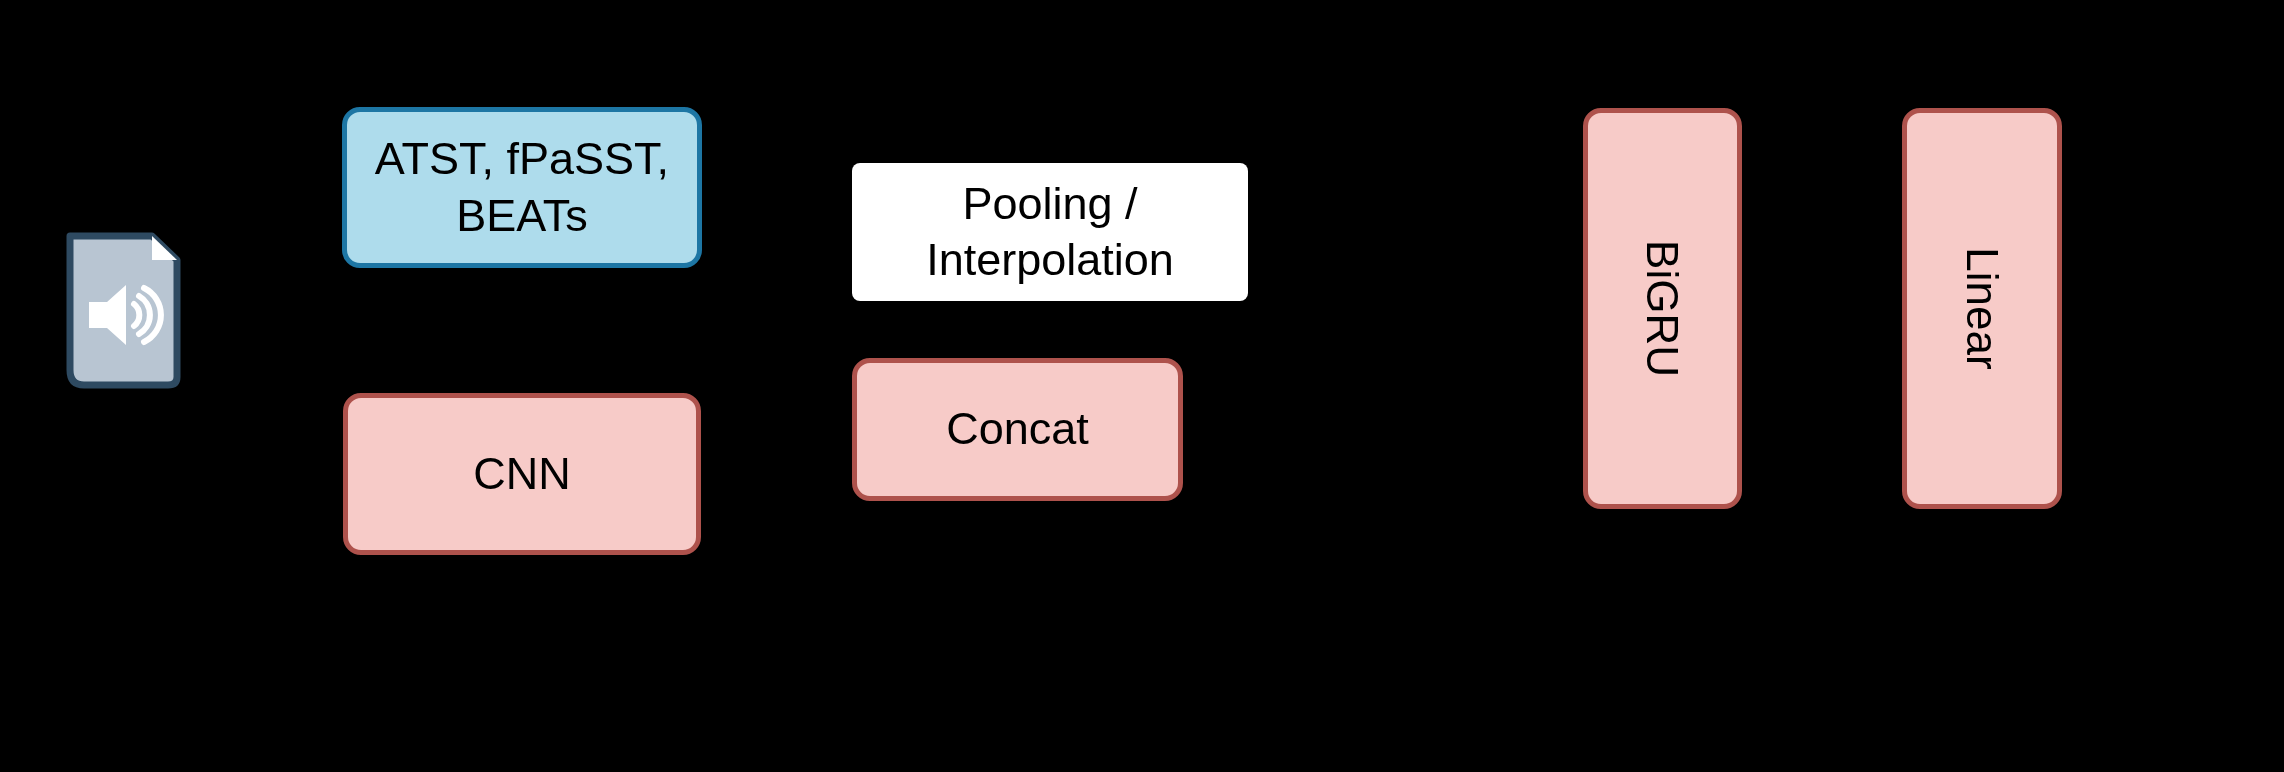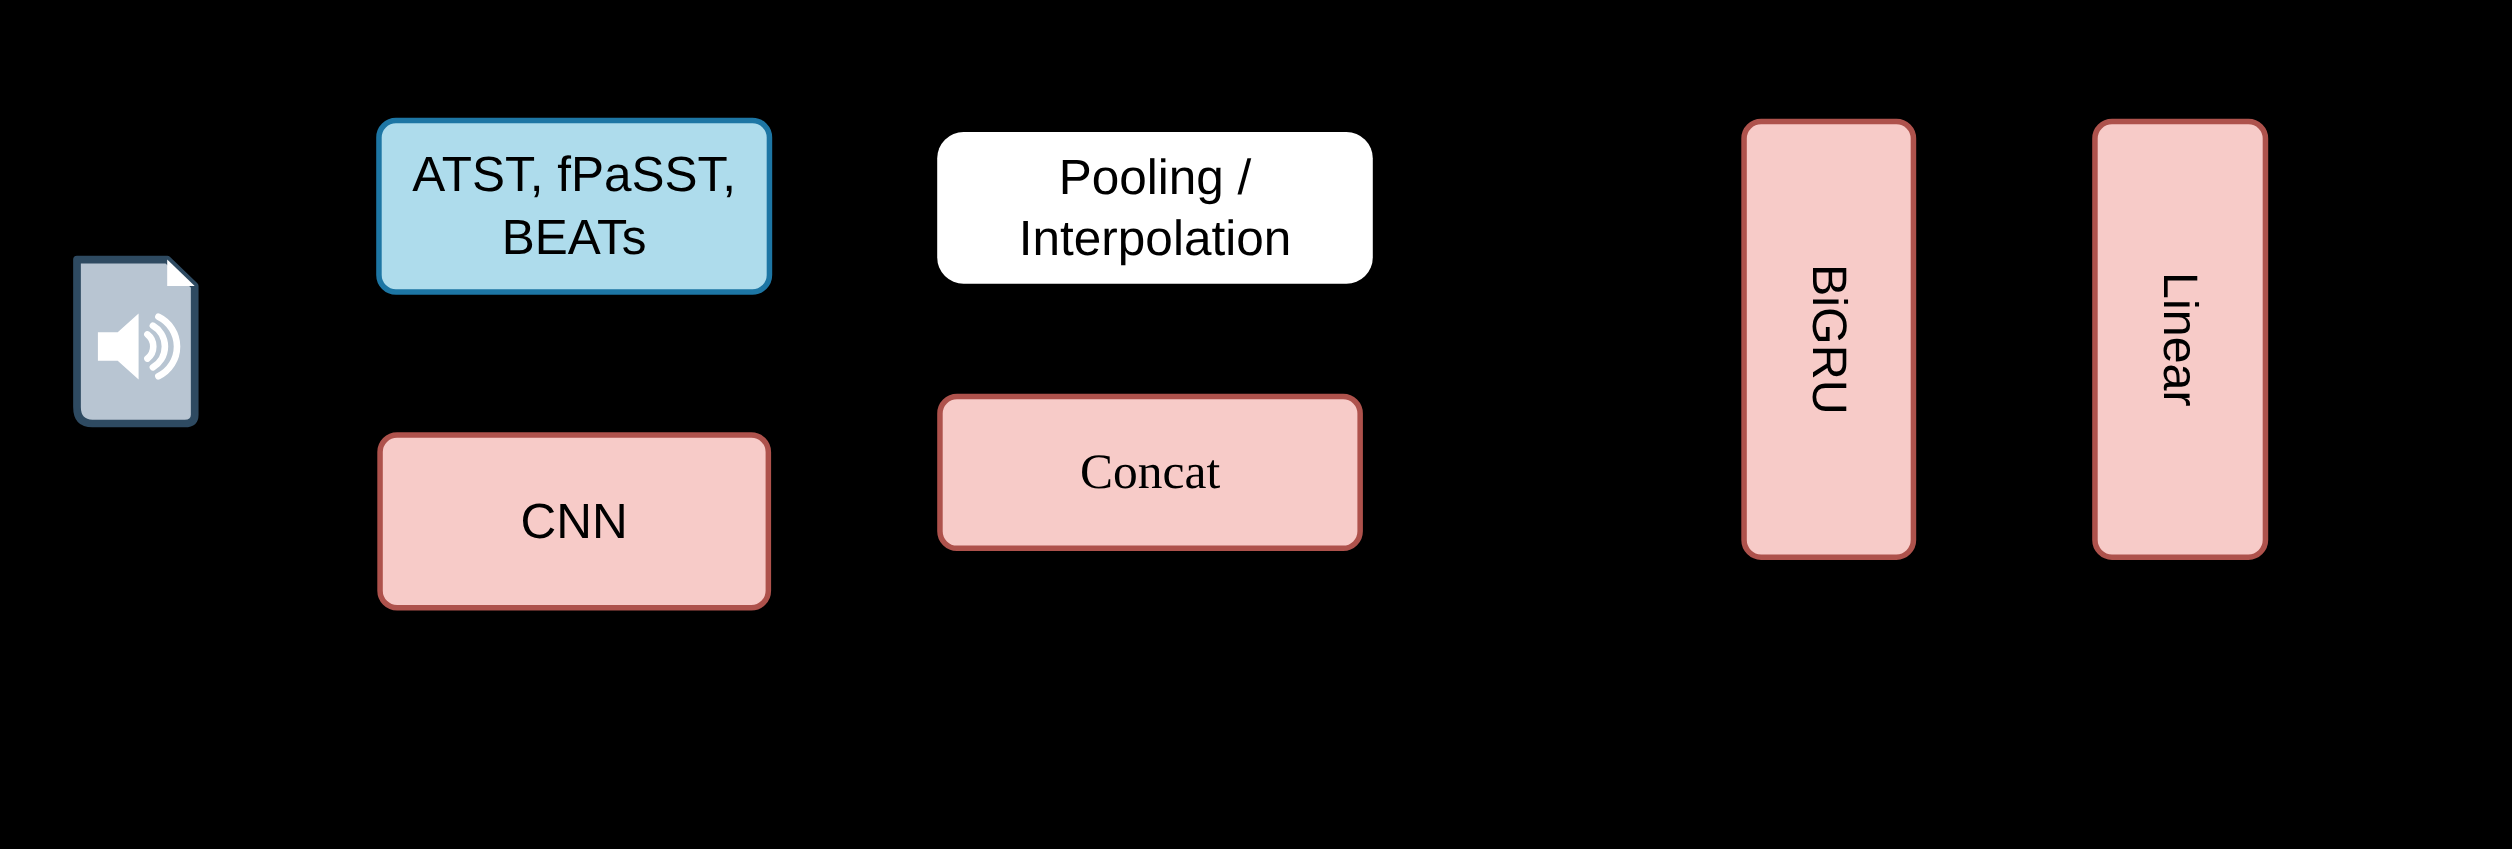--- a/index.html
+++ b/index.html
@@ -30,31 +30,32 @@
     border-radius: 18px;
   }
   .pink {
     background: #f7cbc8;
     border: 5px solid #ae524c;
     border-radius: 18px;
   }
   .white {
     background: #ffffff;
     border: none;
-    border-radius: 24px;
+    border-radius: 8px;
+    margin-top: 43px;
   }
   .vert .label {
     transform: rotate(90deg);
     white-space: nowrap;
     font-size: 44px;
   }
   #pretrained-box { left: 342px;  top: 107px; width: 360px; height: 161px; }
   #cnn-box        { left: 343px;  top: 350px; width: 358px; height: 162px; margin-top: 43px; }
   #pooling-box    { left: 852px;  top: 120px; width: 396px; height: 138px; }
-  #concat-box     { left: 852px;  top: 358px; width: 387px; height: 143px; font-family: Liberation Serif, serif; }
+  #concat-box     { left: 852px;  top: 358px; width: 331px; height: 143px; }
   #bigru-box      { left: 1583px; top: 108px; width: 159px; height: 401px; }
   #linear-box     { left: 1902px; top: 108px; width: 160px; height: 401px; }
   #audio-icon {
     position: absolute;
     left: 62px; top: 228px;
     width: 121px; height: 164px;
   }
 </style>
 </head>
 <body>

